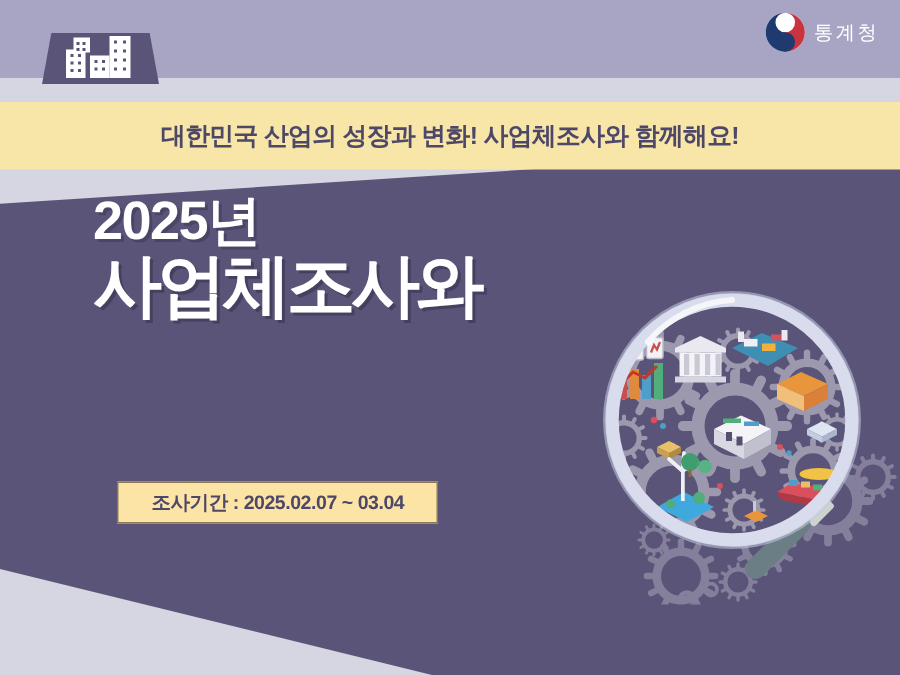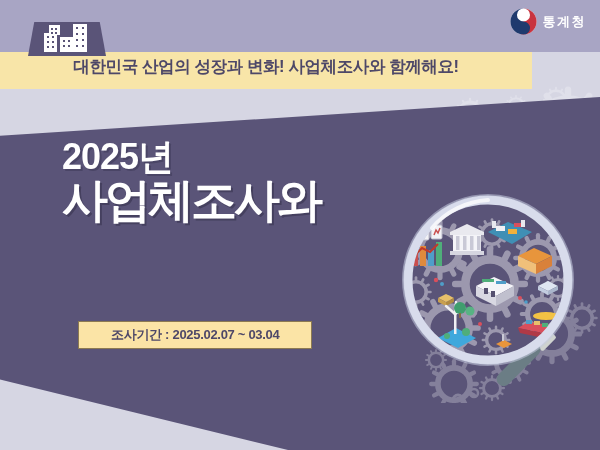--- a/index.html
+++ b/index.html
@@ -42,21 +42,21 @@
     gap: 6px;
   }
   .taeguk-wrap {
     width: 27px; height: 27px;
     display: block;
   }
   .logo-text {
     color: #ffffff;
     font-size: 13px;
     letter-spacing: 1.5px;
-    font-weight: 700;
+    font-weight: 400;
     white-space: nowrap;
   }
 
   
   .plaque {
     position: absolute;
     left: 28px; top: 22px;
     width: 78px; height: 34px;
     background: #5a5478;
     clip-path: polygon(8% 0%, 92% 0%, 100% 100%, 0% 100%);
@@ -69,22 +69,22 @@
   .bld i {
     position: absolute;
     width: 2px; height: 2px;
     background: #5a5478;
     display: block;
   }
 
   
   .band {
     position: absolute;
-    left: 0; top: 44px;
-    width: 532px; height: 45px;
+    left: 0; top: 68px;
+    width: 600px; height: 45px;
     background: #f8e5a8;
     z-index: 4;
     display: flex;
     align-items: center;
     justify-content: center;
   }
   .band-text {
     color: #4e4868;
     font-size: 16.5px;
     font-weight: bold;
@@ -99,21 +99,21 @@
     left: 0; top: 97px;
     width: 600px; height: 353px;
     background: #5a5478;
     clip-path: polygon(0% 11%, 100% 0%, 100% 100%, 48% 100%, 0% 80%);
     z-index: 2;
   }
 
   
   .headline {
     position: absolute;
-    left: 62px; top: 139px;
+    left: 62px; top: 129px;
     z-index: 8;
   }
   .ln-year {
     font-size: 36px;
     font-weight: bold;
     color: #ffffff;
     letter-spacing: -1px;
     line-height: 1;
     -webkit-text-stroke: 1.5px #5a5478;
     paint-order: stroke fill;
@@ -139,21 +139,21 @@
     margin: 4px 0 0 0;
     text-shadow: 2px 2px 0 #4a4566;
     white-space: nowrap;
   }
 
   
   .badge {
     position: absolute;
     left: 78px; top: 321px;
     height: 28px;
-    padding: 0 32px;
+    padding: 0 22px;
     background: #fbe4a6;
     border: 1.5px solid #8c7a52;
     display: flex;
     align-items: center;
     justify-content: center;
     z-index: 8;
     box-sizing: border-box;
   }
   .badge-text {
     color: #4e4868;

